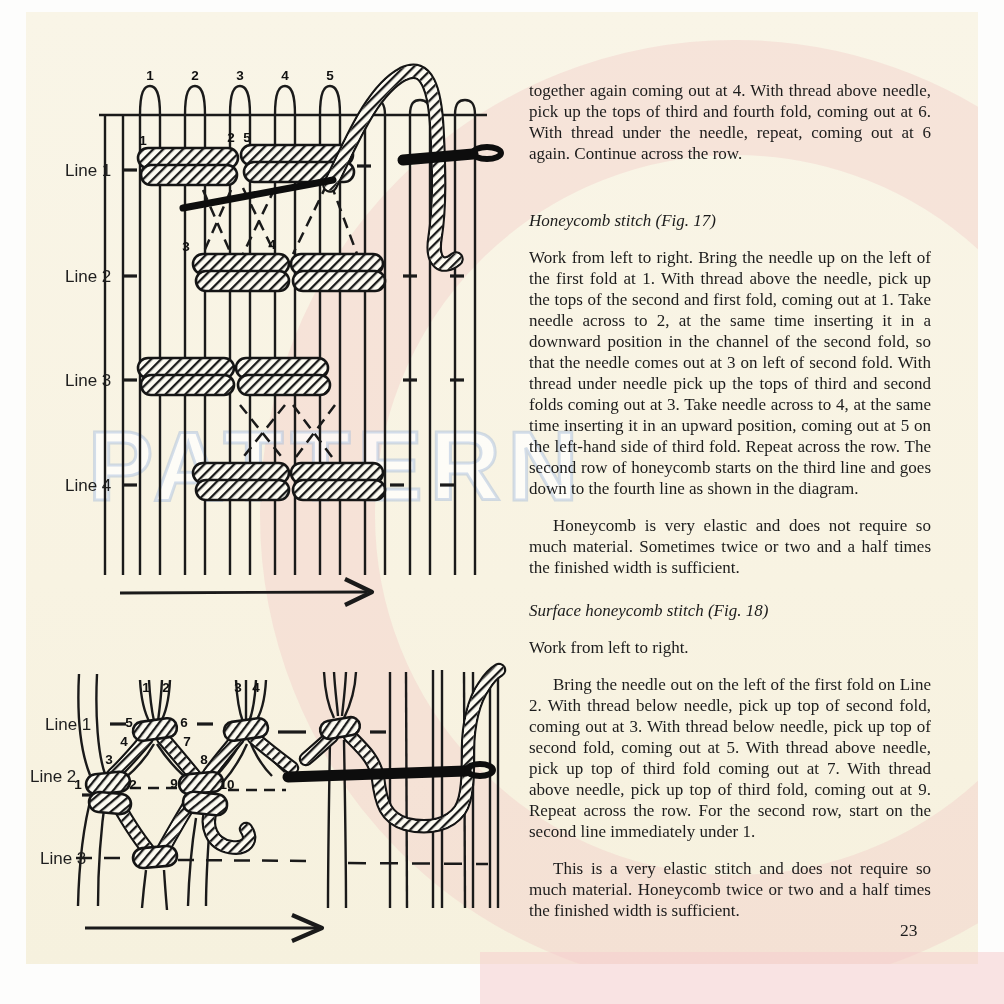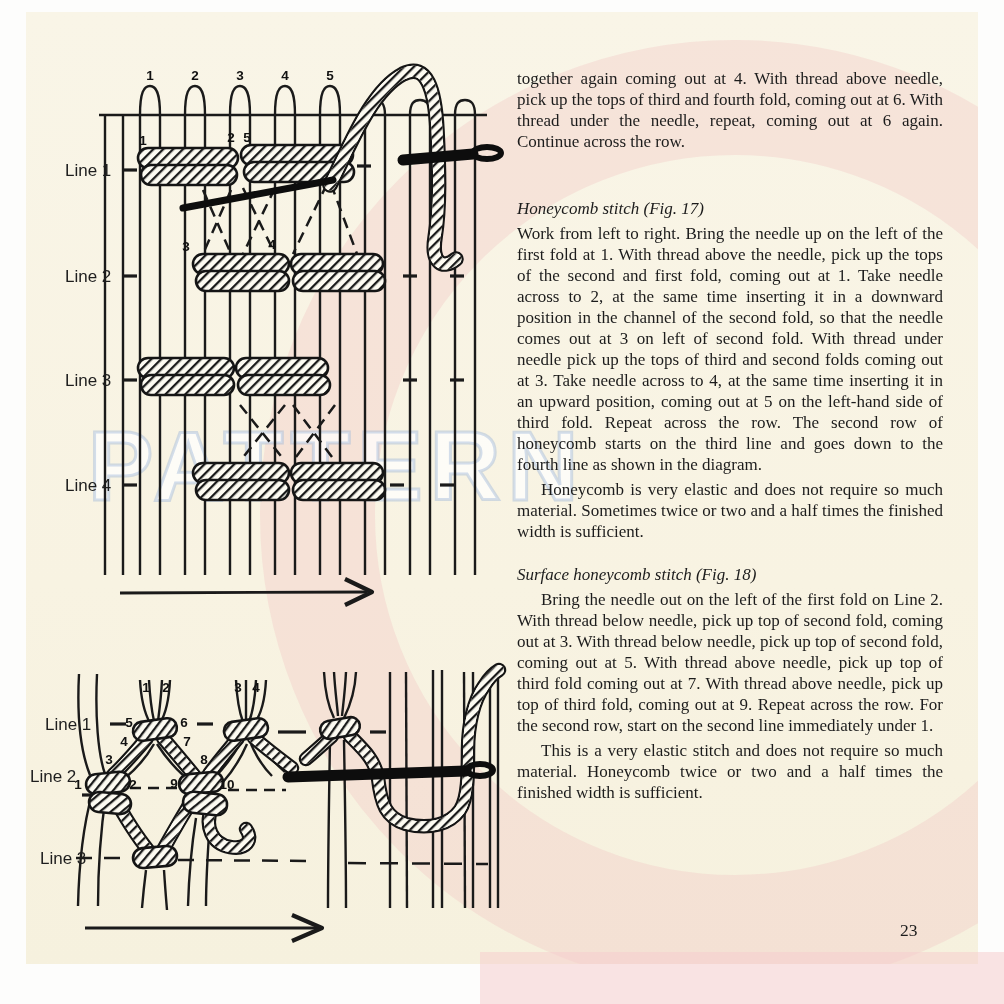--- a/index.html
+++ b/index.html
@@ -14,21 +14,21 @@
              box-sizing:border-box;pointer-events:none;}
   .wm-text{position:absolute;left:62px;top:398px;font-family:"Liberation Sans",sans-serif;
            font-weight:bold;font-size:98px;letter-spacing:7px;
            color:rgba(255,255,255,0.72);-webkit-text-stroke:3px rgba(160,183,217,0.45);
            pointer-events:none;}
   .pink-bottom{position:absolute;left:480px;top:952px;width:524px;height:52px;
                background:rgba(246,206,206,0.55);}
   
   .col{position:absolute;left:487px;top:52px;width:434px;color:#1c1c1c;
        font-size:17px;line-height:21px;}
-  .col p{margin:4px;text-align:justify;}
+  .col p{margin:16px;text-align:justify;}
   .indent{text-indent:24px;}
   .headed{margin-top:46px !important;font-style:italic;}
   .headed2{margin-top:22px !important;font-style:italic;}
   .pageno{position:absolute;left:874px;top:908px;width:46px;
           font-size:17.5px;color:#1c1c1c;}
   
   .fig17{position:absolute;left:9px;top:46px;}
   .fig18{position:absolute;left:0px;top:646px;}
   .fl{fill:none;stroke:#1a1a1a;stroke-width:2.4px;}
   .cap{fill:none;stroke:#1a1a1a;stroke-width:2.4px;}
@@ -335,20 +335,21 @@
     <text class="dnum" x="148" y="130">9</text>
     <text class="dnum" x="201" y="131">10</text>
   </svg>
 
   <div class="col">
     <p>together again coming out at 4. With thread above needle, pick up the tops of third and fourth fold, coming out at 6. With thread under the needle, repeat, coming out at 6 again. Continue across the row.</p>
     <p class="headed">Honeycomb stitch (Fig. 17)</p>
     <p>Work from left to right. Bring the needle up on the left of the first fold at 1. With thread above the needle, pick up the tops of the second and first fold, coming out at 1. Take needle across to 2, at the same time inserting it in a downward position in the channel of the second fold, so that the needle comes out at 3 on left of second fold. With thread under needle pick up the tops of third and second folds coming out at 3. Take needle across to 4, at the same time inserting it in an upward position, coming out at 5 on the left-hand side of third fold. Repeat across the row. The second row of honeycomb starts on the third line and goes down to the fourth line as shown in the diagram.</p>
     <p class="indent">Honeycomb is very elastic and does not require so much material. Sometimes twice or two and a half times the finished width is sufficient.</p>
     <p class="headed2">Surface honeycomb stitch (Fig. 18)</p>
+    <p>Work from left to right.</p>
     <p class="indent">Bring the needle out on the left of the first fold on Line 2. With thread below needle, pick up top of second fold, coming out at 3. With thread below needle, pick up top of second fold, coming out at 5. With thread above needle, pick up top of third fold coming out at 7. With thread above needle, pick up top of third fold, coming out at 9. Repeat across the row. For the second row, start on the second line immediately under 1.</p>
     <p class="indent">This is a very elastic stitch and does not require so much material. Honeycomb twice or two and a half times the finished width is sufficient.</p>
   </div>
 
   <div class="pageno">23</div>
 </div>
 
 <div class="pink-bottom"></div>
 
 </body></html>

